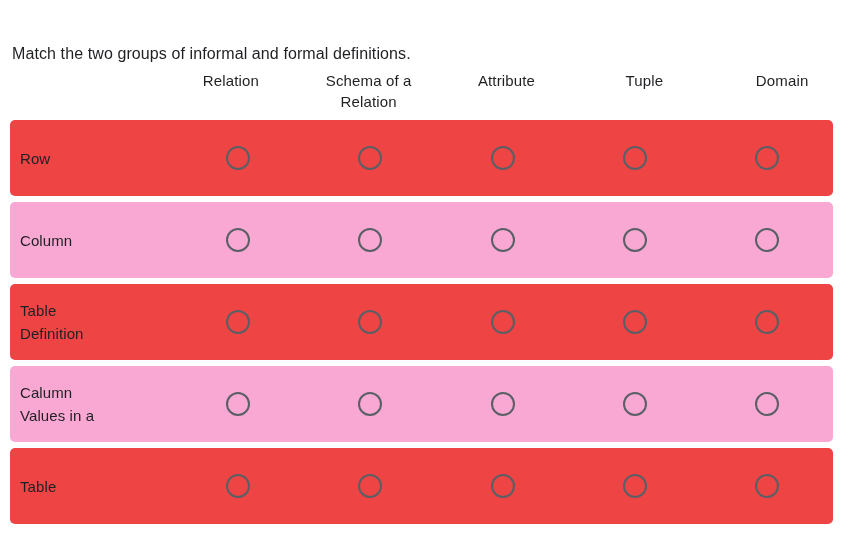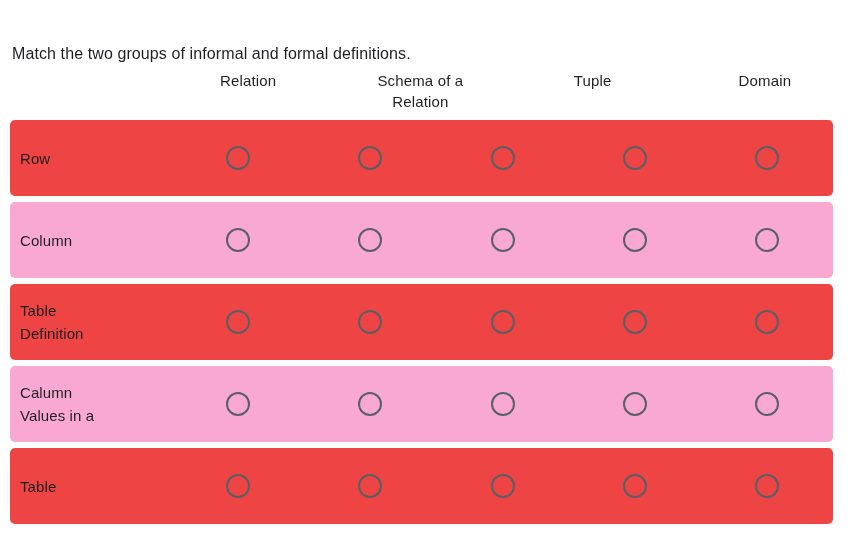--- a/index.html
+++ b/index.html
@@ -127,20 +127,23 @@
 
     <div class="opt-col">
       <span class="hdr-line">Relation</span>
     </div>
 
     <div class="opt-col">
       <span class="hdr-line">Schema of a</span>
       <span class="hdr-line">Relation</span>
     </div>
 
+    <div class="opt-col">
+      <span class="hdr-line">Attribute</span>
+    </div>
 
     <div class="opt-col">
       <span class="hdr-line">Tuple</span>
     </div>
 
     <div class="opt-col">
       <span class="hdr-line">Domain</span>
     </div>
   </div>
 

